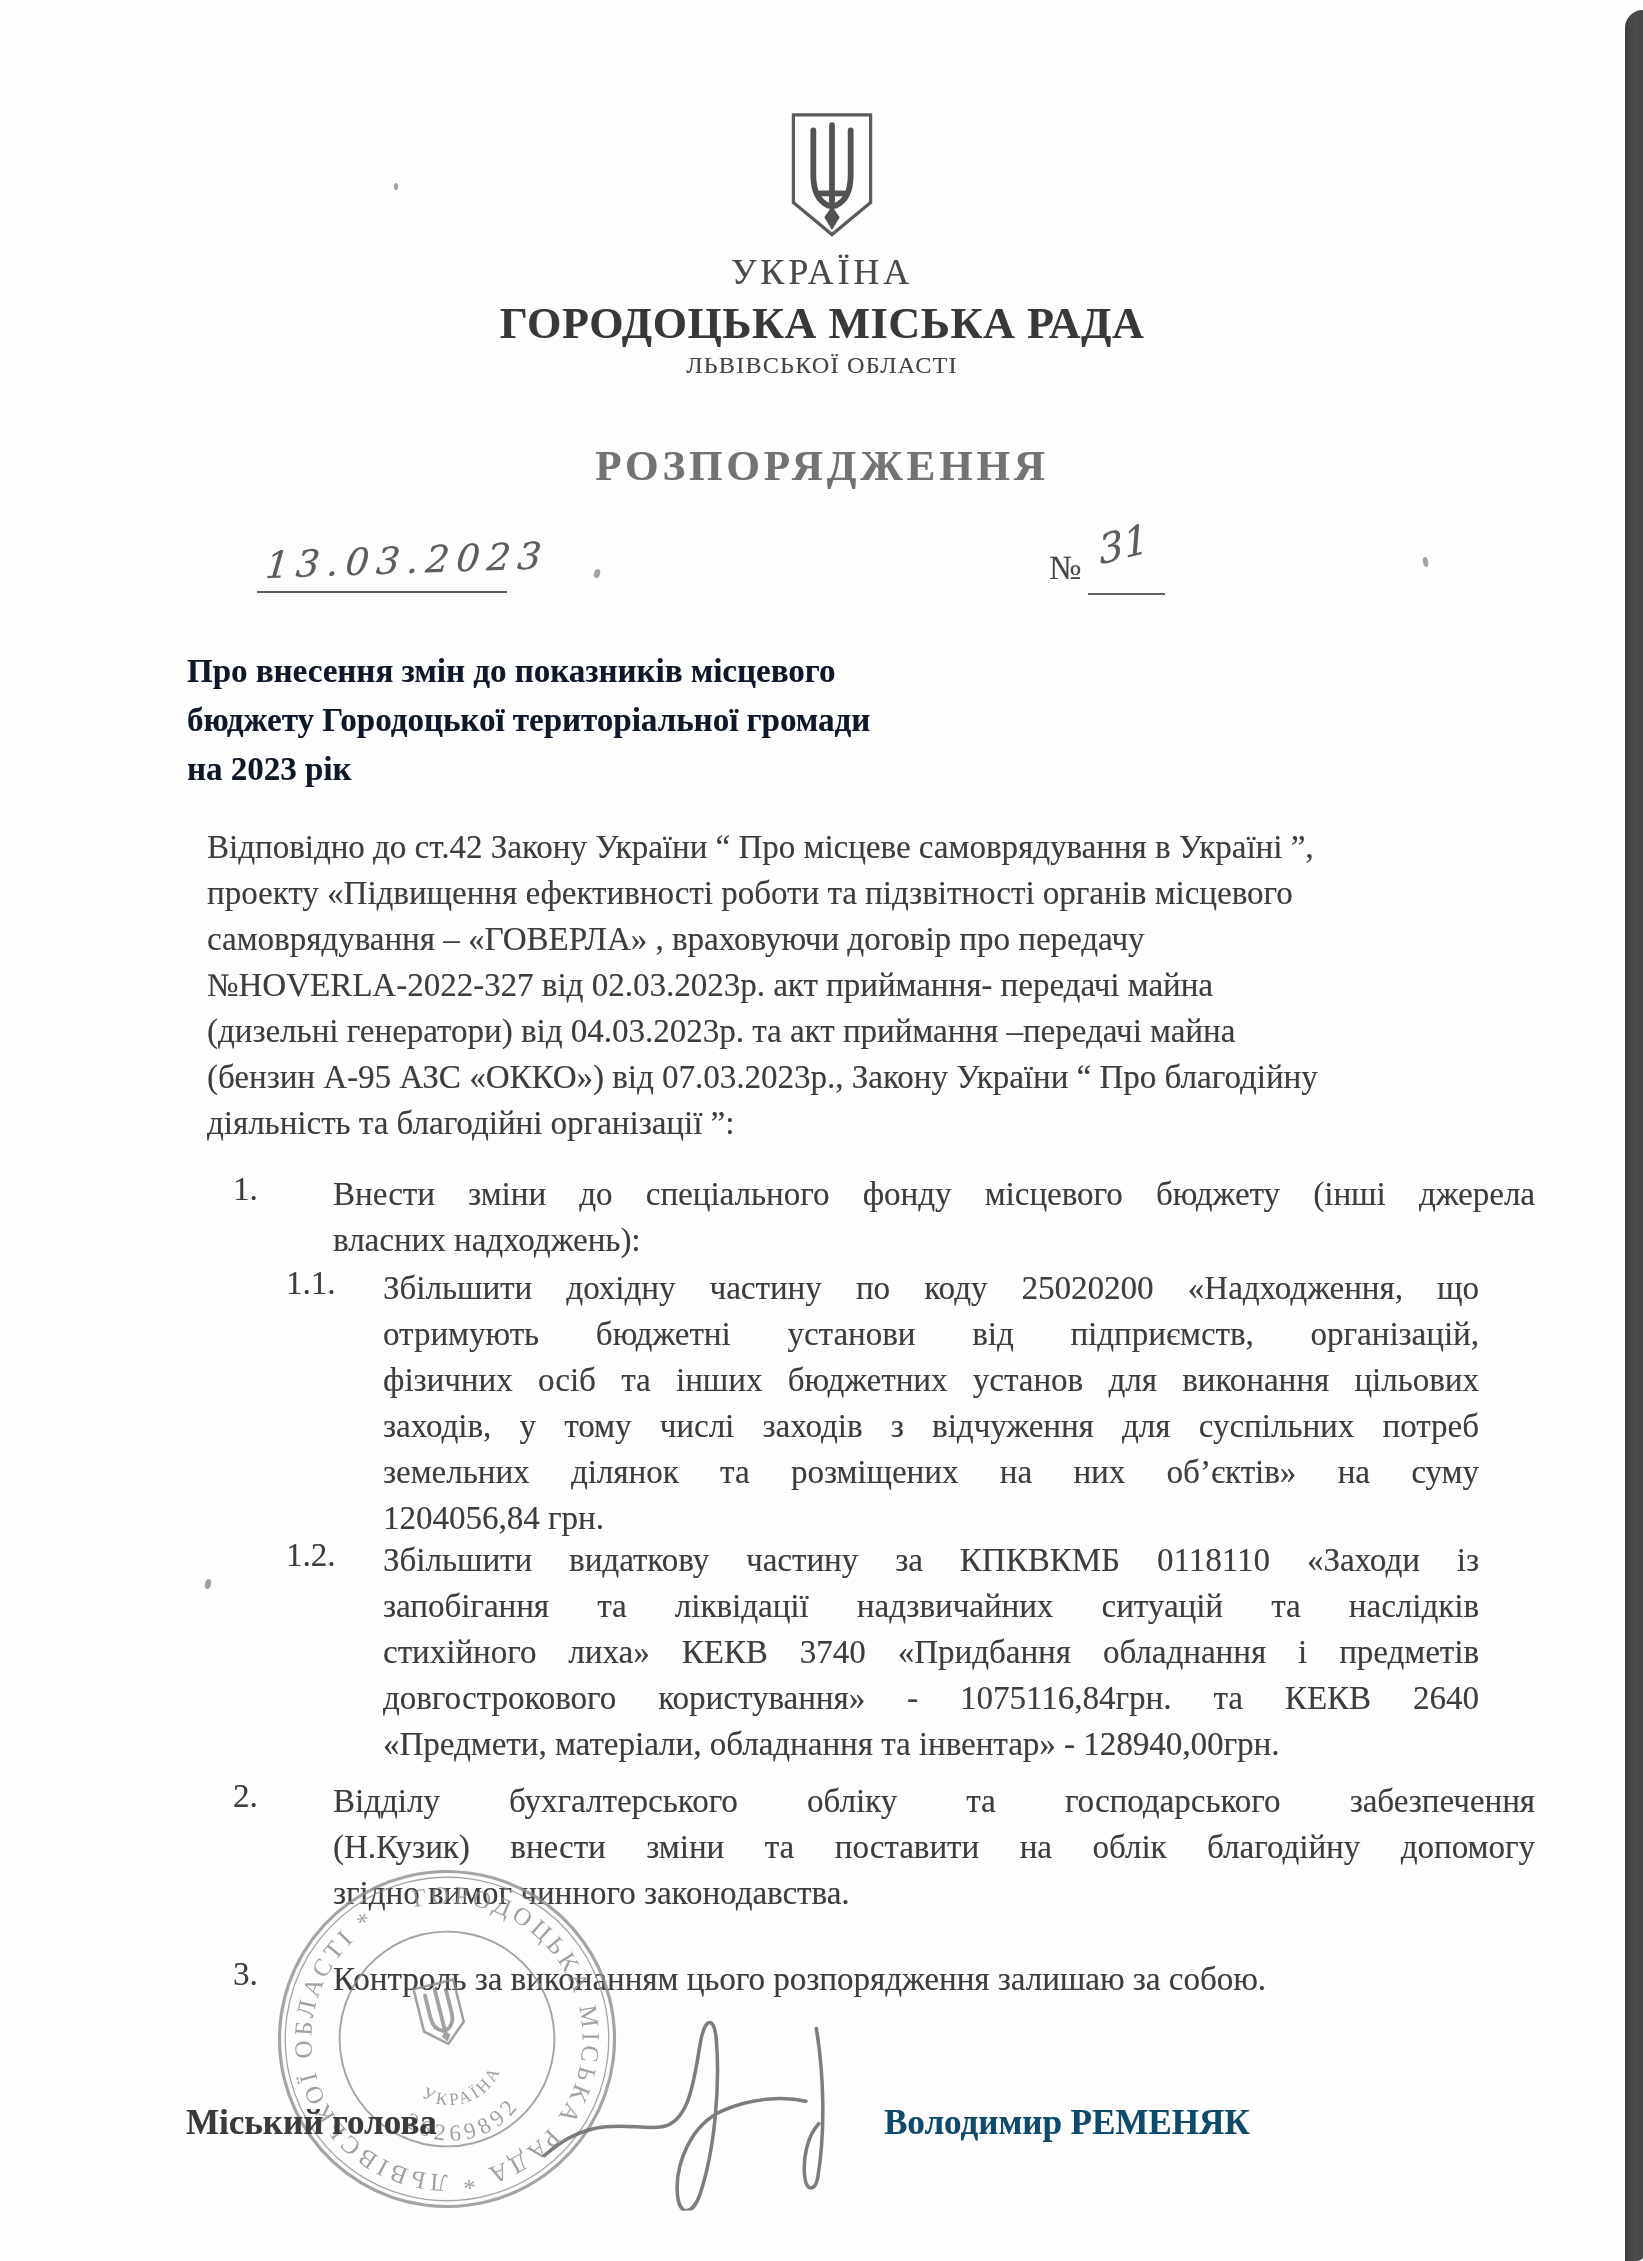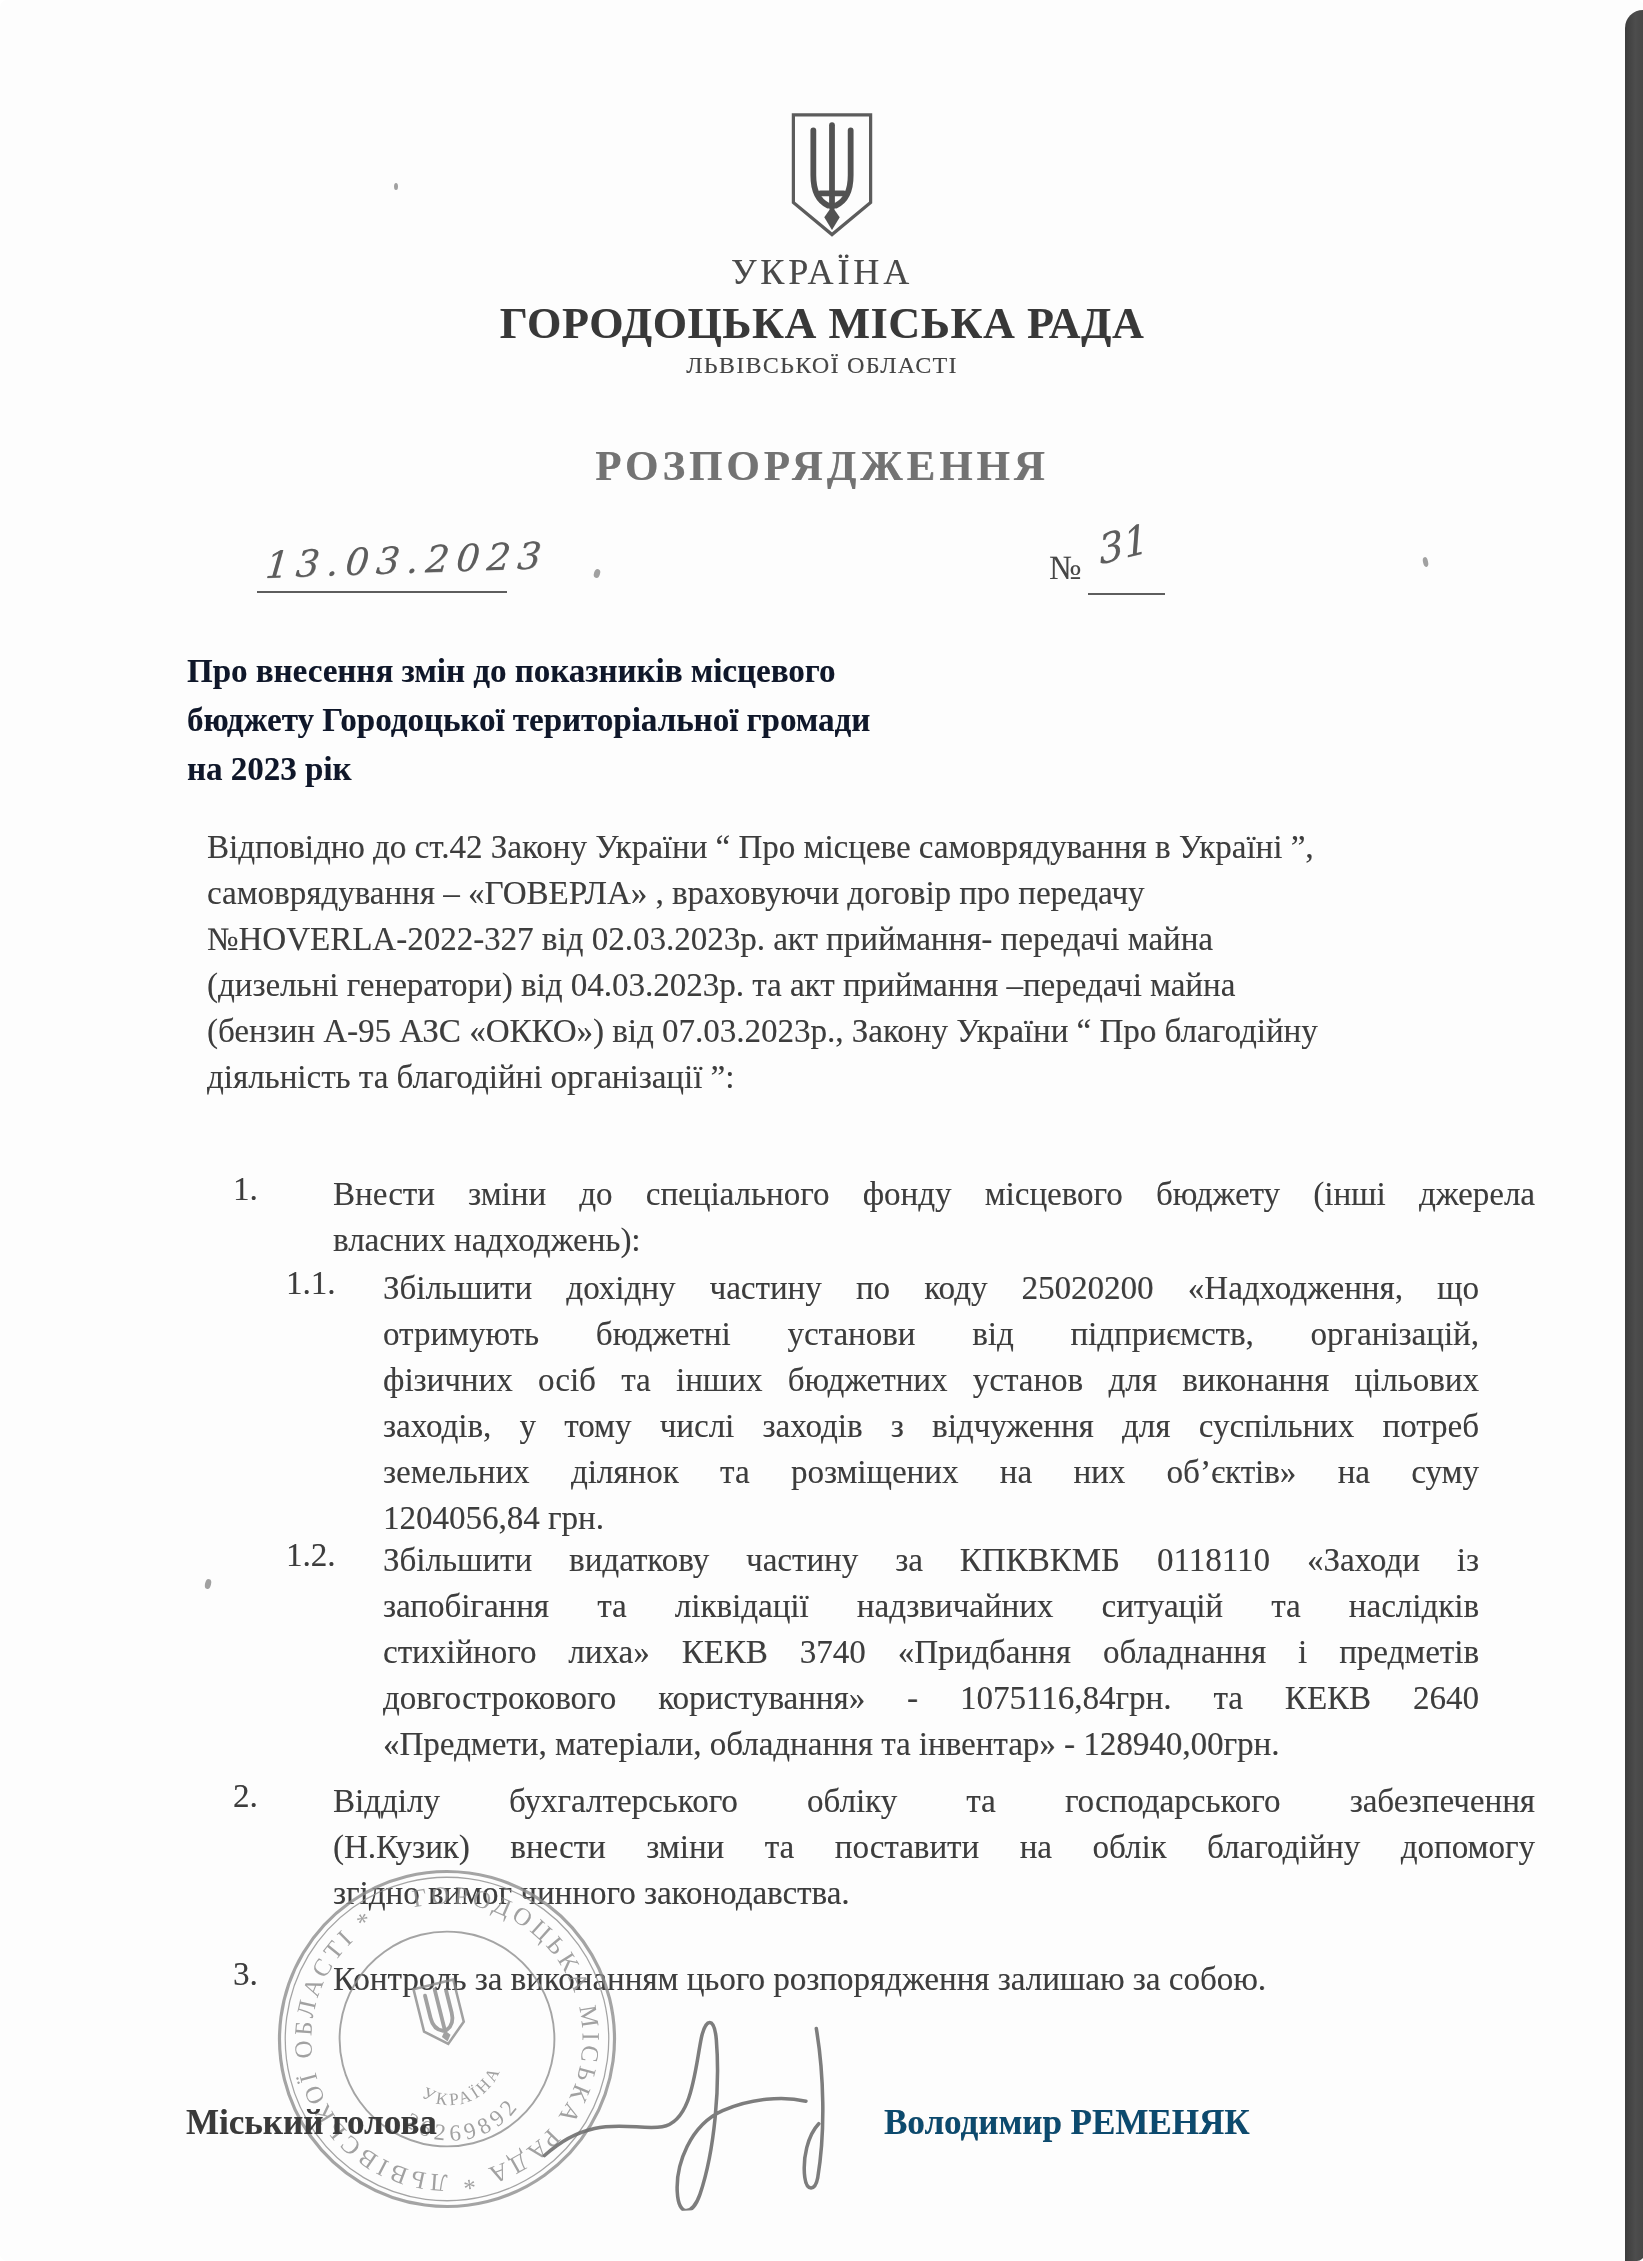--- a/index.html
+++ b/index.html
@@ -93,20 +93,21 @@
   <div class="abs speck" style="left:205px;top:1579px;width:5.8px;height:10.3px;transform:rotate(14deg);"></div>
 
   <div class="abs subject txt">
     <div class="bline">Про внесення змін до показників місцевого</div>
     <div class="bline">бюджету Городоцької територіальної громади</div>
     <div class="bline">на 2023 рік</div>
   </div>
 
   <div class="abs intro txt">
     <div class="bline">Відповідно до ст.42 Закону України “ Про місцеве самоврядування в Україні ”,</div>
+    <div class="bline">проекту «Підвищення ефективності роботи та підзвітності органів місцевого</div>
     <div class="bline">самоврядування – «ГОВЕРЛА» , враховуючи договір про передачу</div>
     <div class="bline">№HOVERLA-2022-327 від 02.03.2023р. акт приймання- передачі майна</div>
     <div class="bline">(дизельні генератори) від 04.03.2023р. та акт приймання –передачі майна</div>
     <div class="bline">(бензин А-95 АЗС «ОККО») від 07.03.2023р., Закону України “ Про благодійну</div>
     <div class="bline">діяльність та благодійні організації ”:</div>
   </div>
 
   <div class="abs item1 item-main">
     <span class="abs li-num txt">1.</span>
     <div class="lines txt">

